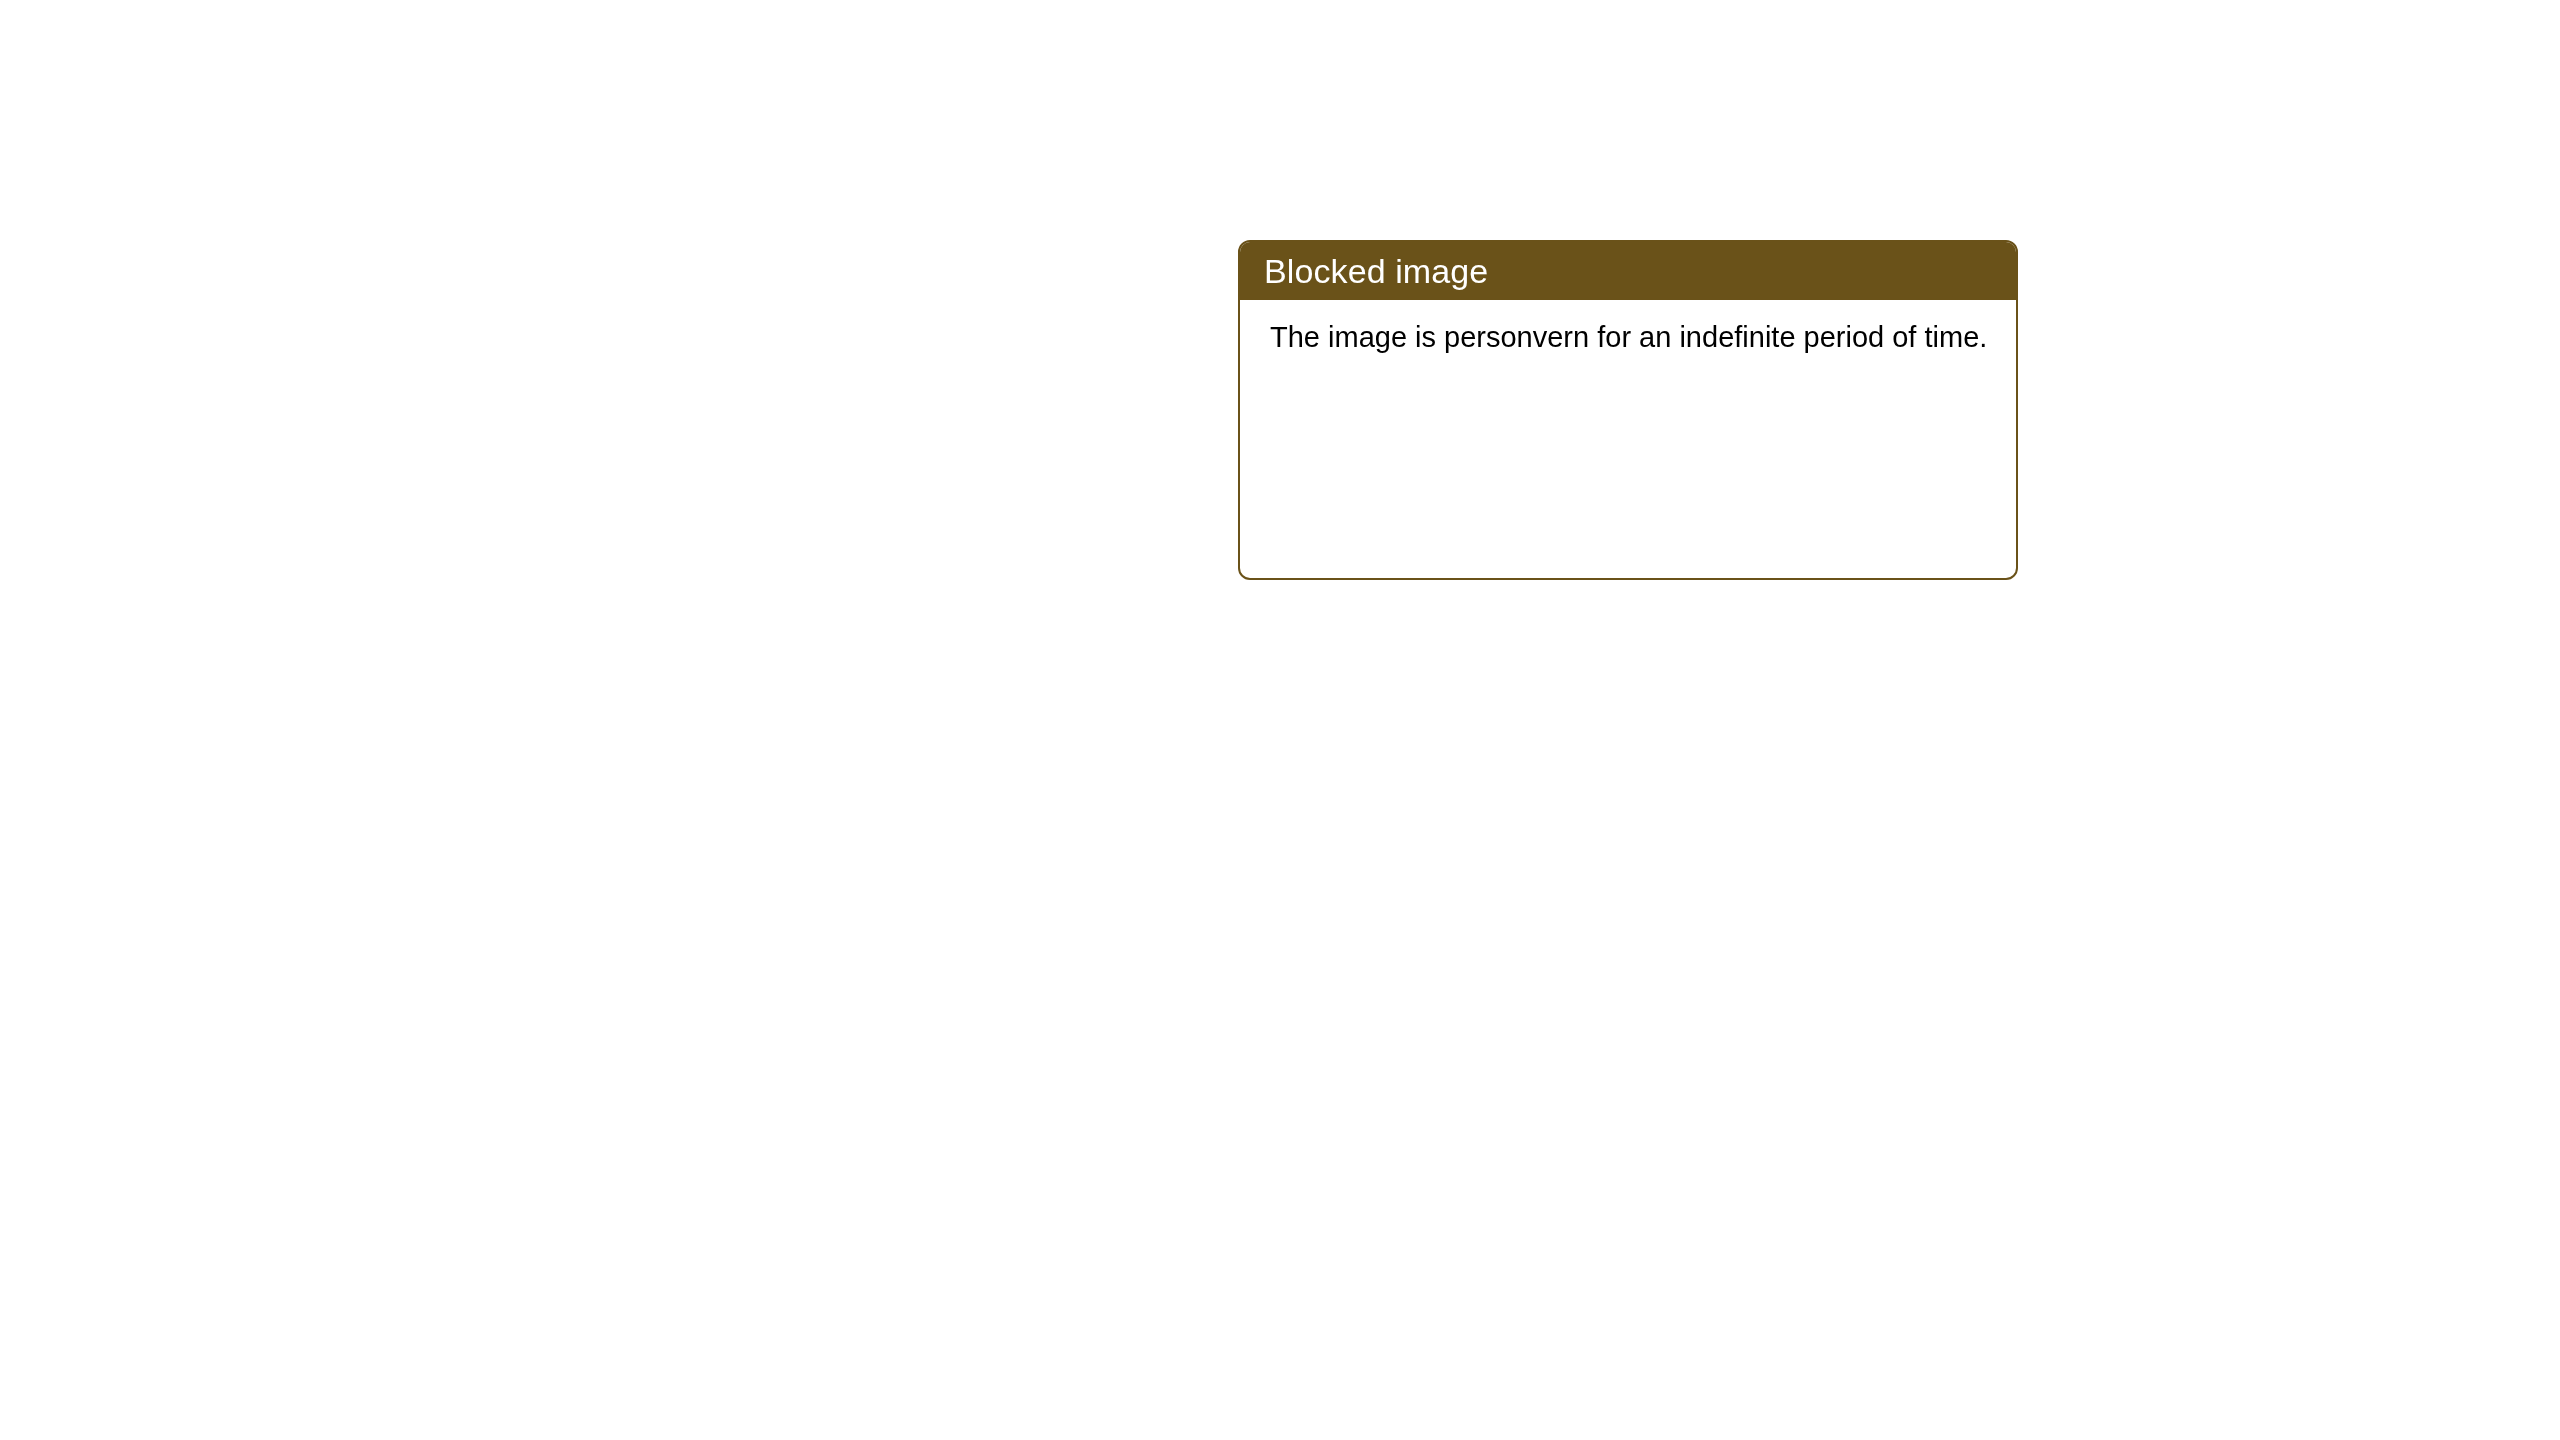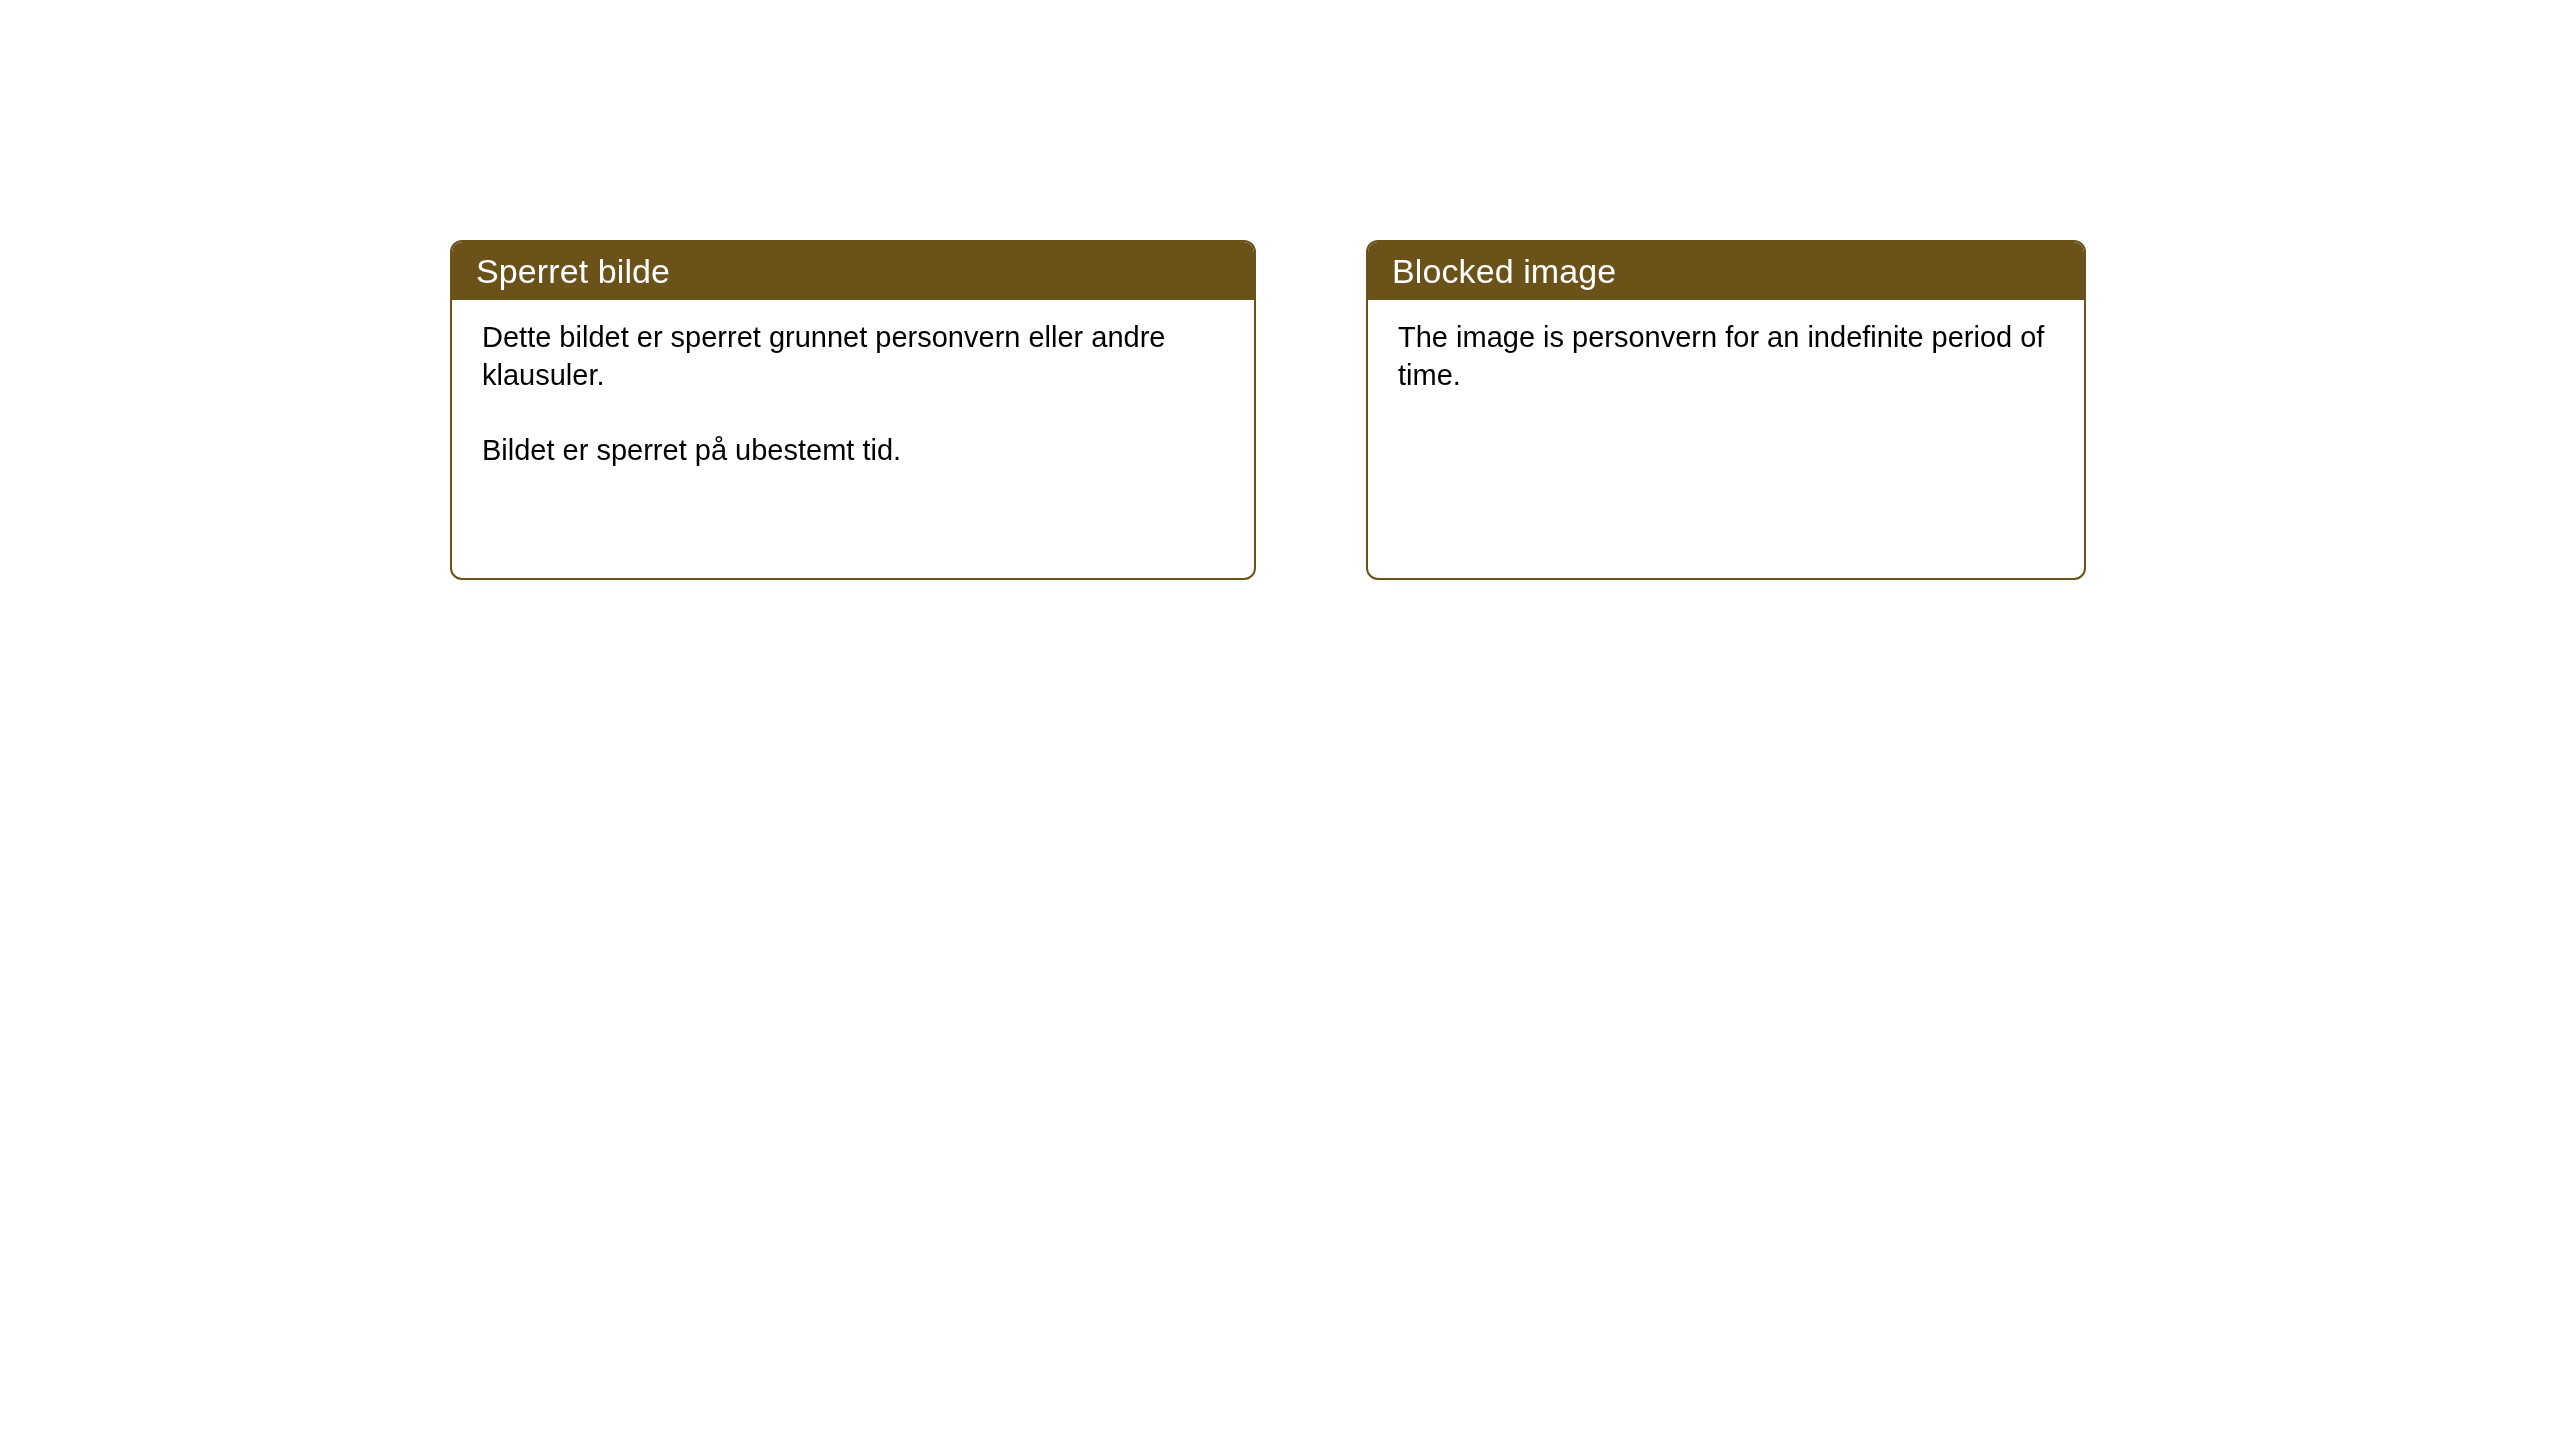--- a/index.html
+++ b/index.html
@@ -33,22 +33,22 @@
     flex-direction: column;
   }
 
   .card-no {
     left: 450px;
     width: 806px;
     height: 340px;
   }
 
   .card-en {
-    left: 1366px;
-    width: 720px;
+    left: 1238px;
+    width: 780px;
     height: 340px;
   }
 
   .card-header {
     background: #6a5219;
     height: 58px;
     flex: 0 0 58px;
     display: flex;
     align-items: center;
     padding: 0 0 0 24px;
@@ -80,29 +80,20 @@
 
   .card-body p + p {
     margin-top: 36px;
   }
 </style>
 </head>
 <body>
 
 <div class="stage">
 
-  <section class="card card-no">
-    <div class="card-header">
-      <span class="card-title">Sperret bilde</span>
-    </div>
-    <div class="card-body">
-      <p>Dette bildet er sperret grunnet personvern eller andre klausuler.</p>
-      <p>Bildet er sperret på ubestemt tid.</p>
-    </div>
-  </section>
 
   <section class="card card-en">
     <div class="card-header">
       <span class="card-title">Blocked image</span>
     </div>
     <div class="card-body">
       <p>The image is personvern for an indefinite period of time.</p>
     </div>
   </section>
 

